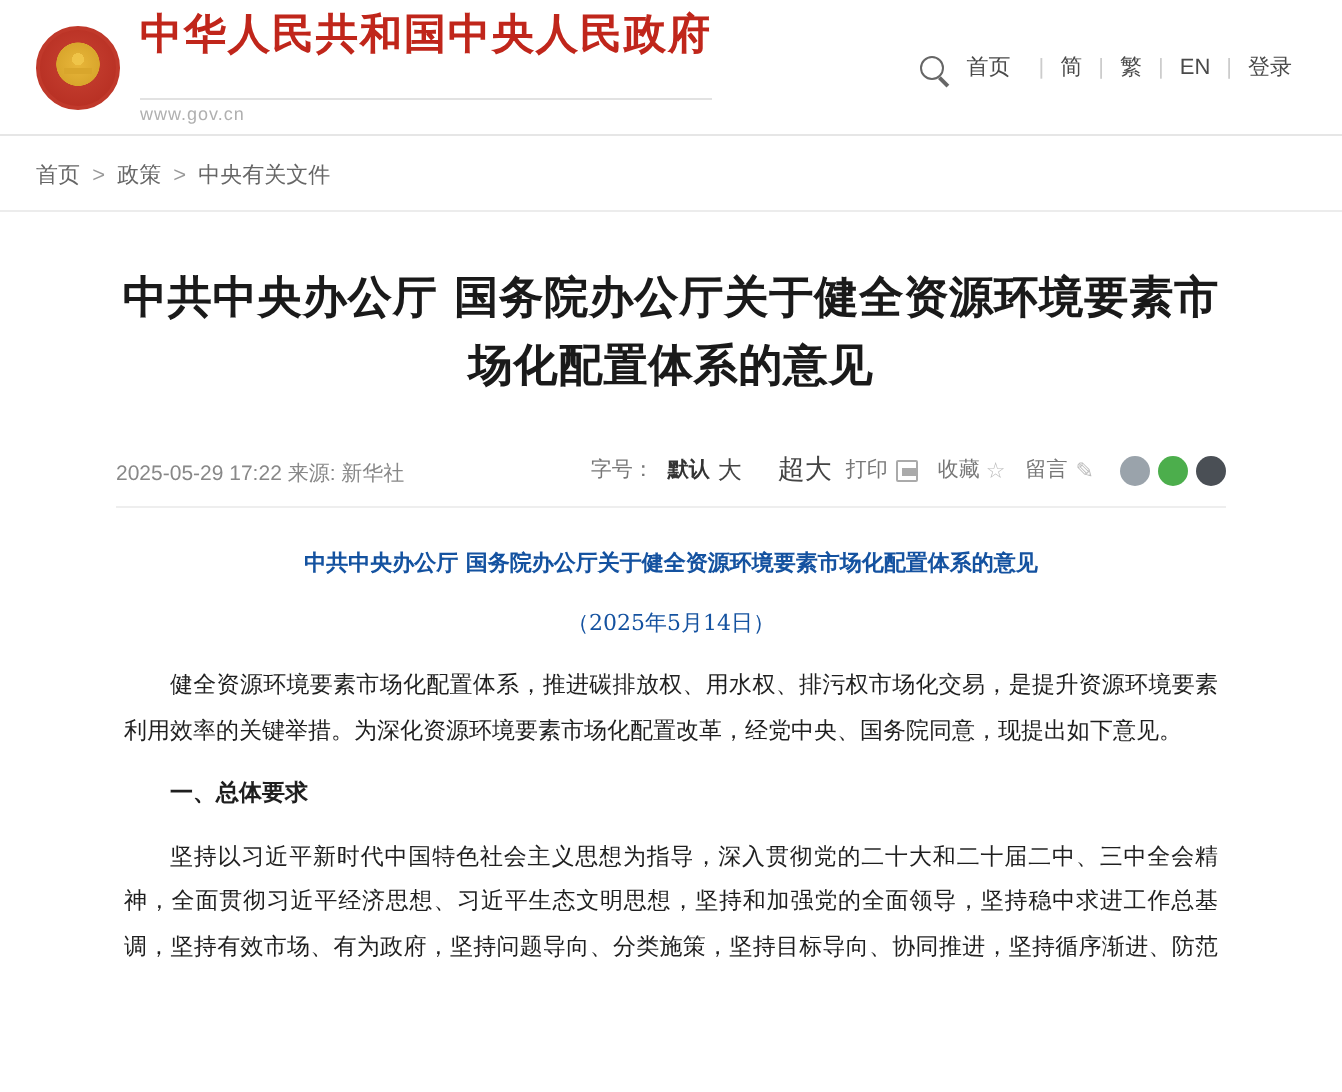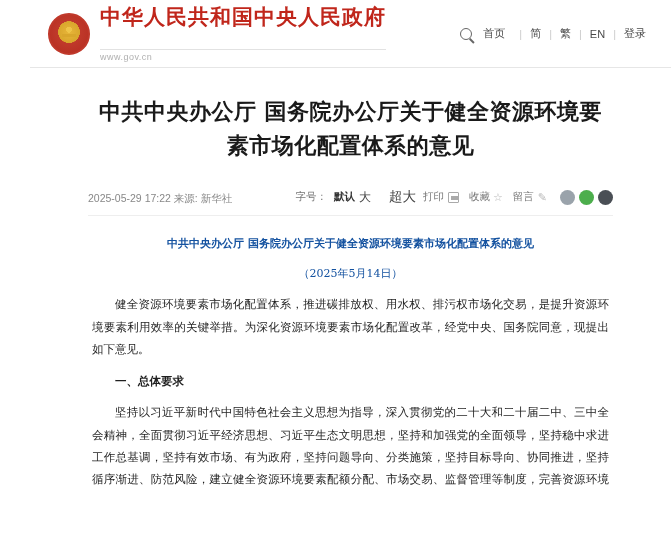--- a/index.html
+++ b/index.html
@@ -9,21 +9,20 @@
     overflow: hidden;
     background: #ffffff;
     font-family: "Liberation Sans", sans-serif;
   }
   .page {
     position: relative;
     width: 671px;
     height: 488px;
     background: #fff;
     overflow: hidden;
-    padding-left: 30px;
   }
 
   
   .site-header {
     position: relative;
     height: 68px;
     background: #ffffff;
     border-bottom: 1px solid #e6e6e6;
     display: flex;
     align-items: center;
@@ -230,20 +229,27 @@
       <span class="hr-item">简</span>
       <span class="sep">|</span>
       <span class="hr-item">繁</span>
       <span class="sep">|</span>
       <span class="hr-item">EN</span>
       <span class="sep">|</span>
       <span class="hr-item">登录</span>
     </div>
   </div>
 
+  <div class="breadcrumb">
+    <span>首页</span>
+    <span class="crumb-sep">&gt;</span>
+    <span>政策</span>
+    <span class="crumb-sep">&gt;</span>
+    <span>中央有关文件</span>
+  </div>
 
   <div class="article">
     <h1 class="art-title">中共中央办公厅 国务院办公厅关于健全资源环境要素市场化配置体系的意见</h1>
     <div class="meta-bar">
       <div class="meta-left">2025-05-29 17:22 来源: 新华社</div>
       <div class="meta-right">
         <span class="mr fs-label">字号：</span>
         <span class="fs-opt strong">默认</span>
         <span class="fs-opt fs-mid">大</span>
         <span class="fs-opt fs-big">超大</span>

